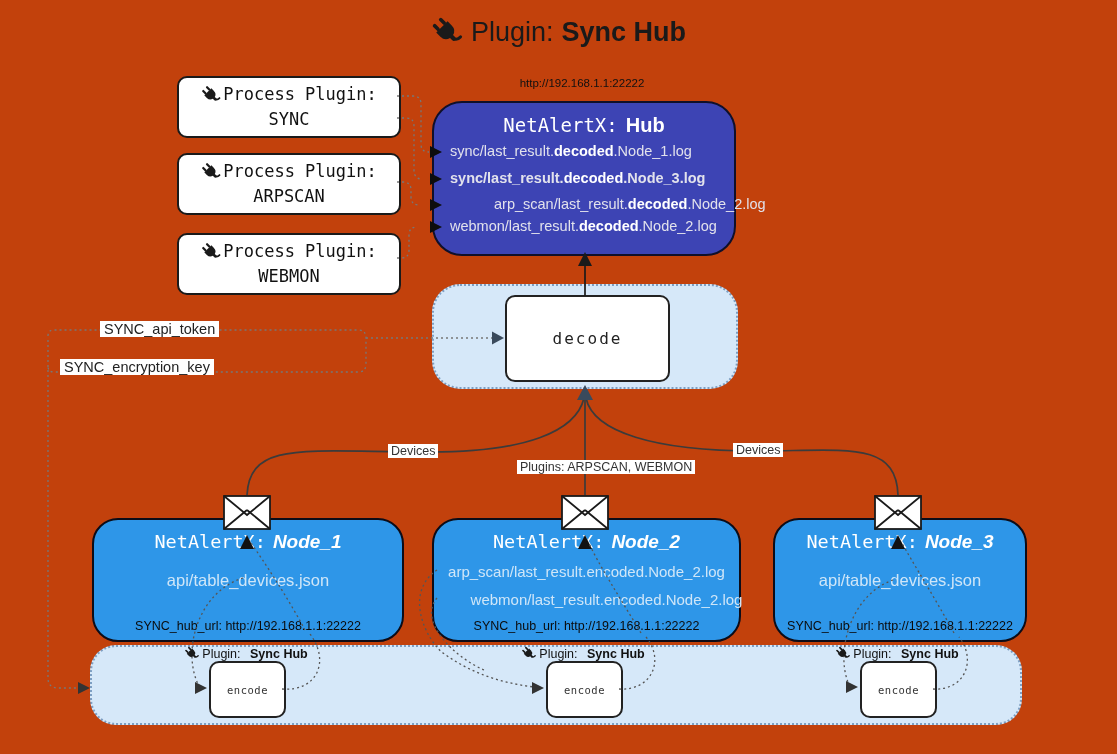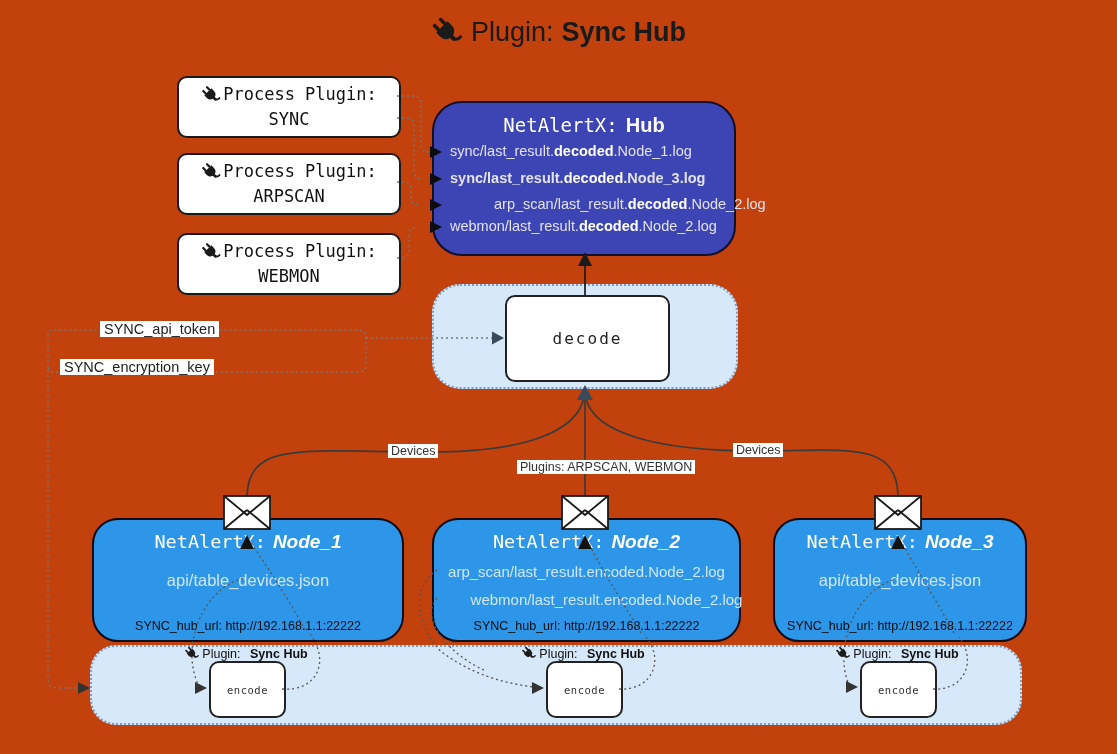--- a/index.html
+++ b/index.html
@@ -145,20 +145,21 @@
       <path d="M6 6.6 h12 v4.4 a6 6 0 0 1 -4.4 5.8 v2.4 a1.6 1.6 0 0 1 -3.2 0 v-2.4 A6 6 0 0 1 6 11 z"></path>
       <path d="M12 18.4 q0.2 3.4 4.6 3.4" fill="none" stroke="#1a1a1a" stroke-width="2.2" stroke-linecap="round"></path>
     </g>
   </svg>
 </span>
       <span>Process Plugin:</span>
       </div>
     <div class="l2">WEBMON</div>
   </div>
 
+  <div id="hub-url">http://192.168.1.1:22222</div>
   <div id="hub">
     <div class="hub-title">
       <span class="tp mono">NetAlertX:</span>
       <span class="tn">Hub</span>
     </div>
     <div class="hub-row" id="hub-row-0"><span>sync/last_result.</span><b>decoded</b><span>.Node_1.log</span></div>
     <div class="hub-row" id="hub-row-1"><span>sync/last_result.</span><b>decoded</b><span>.Node_3.log</span></div>
     <div class="hub-row" id="hub-row-2"><span>arp_scan/last_result.</span><b>decoded</b><span>.Node_2.log</span></div>
     <div class="hub-row" id="hub-row-3"><span>webmon/last_result.</span><b>decoded</b><span>.Node_2.log</span></div>
   </div>

